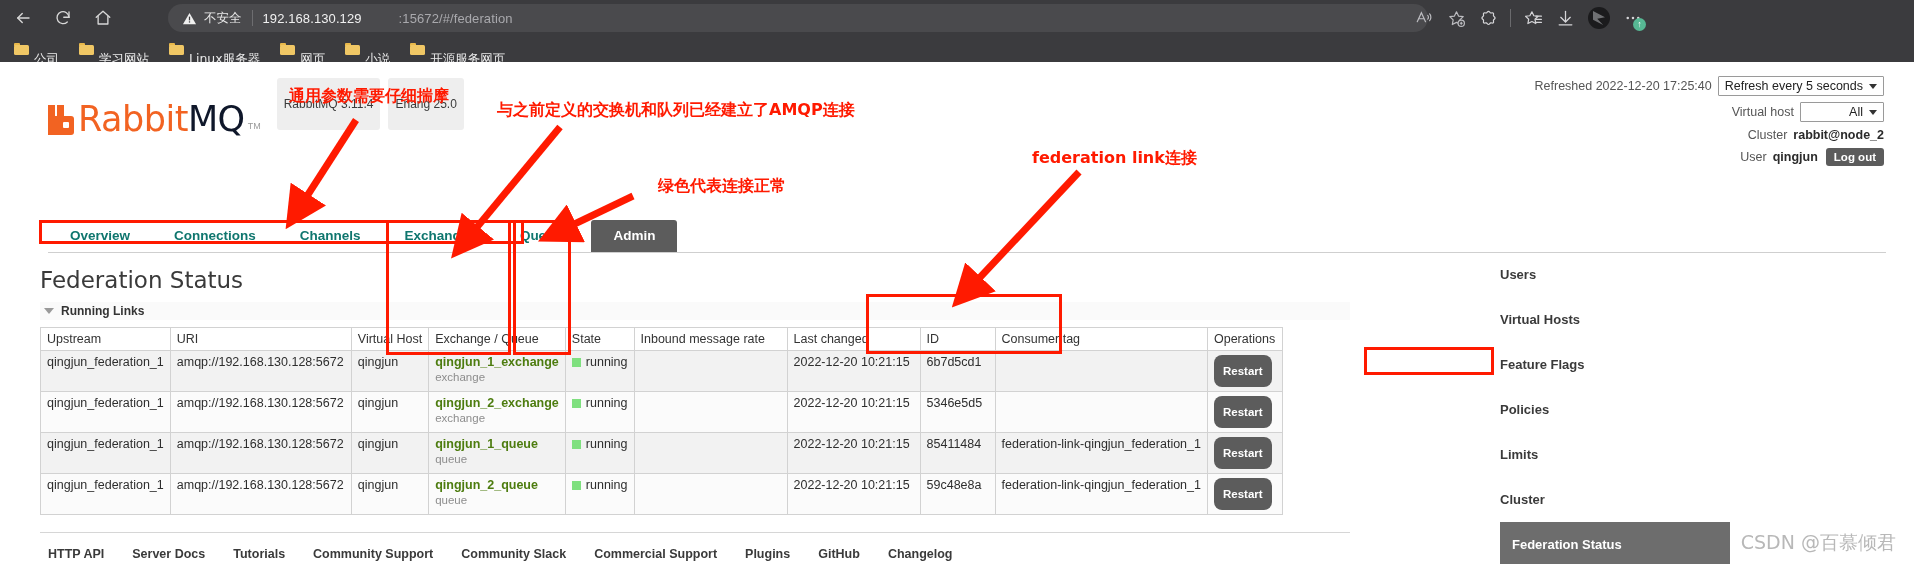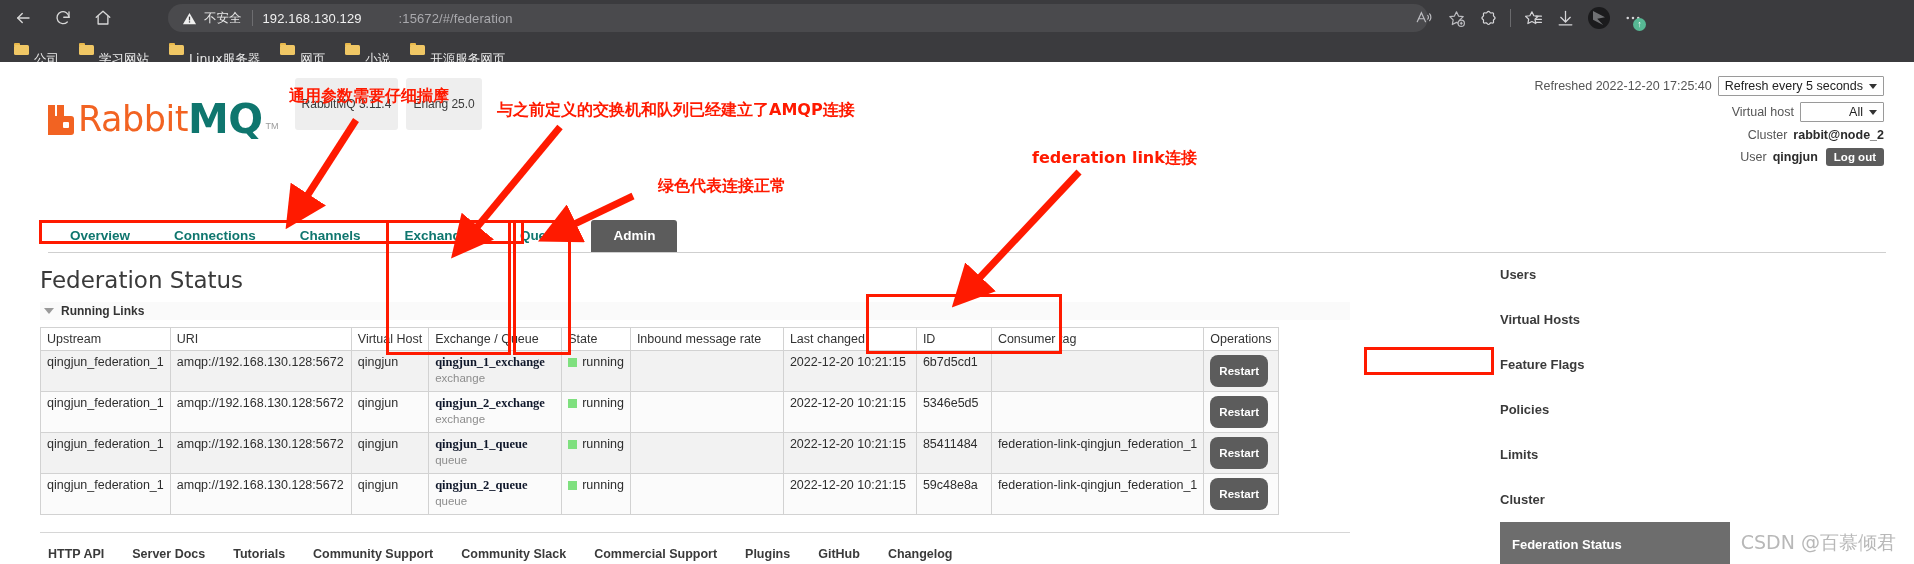--- a/index.html
+++ b/index.html
@@ -110,22 +110,22 @@
     border-radius:0 3px 3px 0;
   }
   #logo-mark .lm-dot{
     position:absolute;right:5px;top:17px;width:6px;height:6px;background:#fff;border-radius:1px;
   }
   #logo-rabbit{
     font-size:35px;line-height:32px;color:#f26322;letter-spacing:-0.5px;
     font-family:"DejaVu Sans", sans-serif;font-weight:400;
   }
   #logo-mq{
-    font-size:41px;line-height:32px;color:#0f766e;letter-spacing:-0.5px;
-    font-family:"DejaVu Sans", sans-serif;font-weight:700;
+    font-size:35px;line-height:32px;color:#0f172a;letter-spacing:-0.5px;
+    font-family:"DejaVu Sans", sans-serif;font-weight:400;
   }
   #logo-tm{font-size:9px;color:#9b9b9b;margin:0 0 4px 3px;}
   #version-badges{display:flex;align-items:center;margin:0 0 5px 16px;gap:8px;}
   .ver-badge{
     background:#eeeeee;color:#3b3b3b;font-size:12px;padding:19px 7px;border-radius:3px;
     white-space:nowrap;
   }
 
   
   #status-block{position:absolute;right:30px;top:14px;text-align:right;}
@@ -195,21 +195,21 @@
   .c-upstream{width:112px;}
   .c-uri{width:168px;}
   .c-vhost{width:60px;}
   .c-eq{width:120px;}
   .c-state{width:54px;}
   .c-rate{width:140px;}
   .c-changed{width:120px;}
   .c-id{width:62px;}
   .c-ctag{width:188px;}
   .c-ops{width:62px;}
-  .eq-name{font-weight:bold;color:#0f172a;display:block;font-family:Liberation Serif, serif;}
+  .eq-name{font-weight:bold;color:#4d7c0f;display:block;}
   .eq-type{color:#8d8d8d;font-size:11.5px;display:block;margin-top:2px;}
   .state-cell{display:flex;align-items:center;}
   .state-dot{
     width:9px;height:9px;background:#7fe07f;margin-right:5px;display:inline-block;flex:none;
   }
   .restart-btn{
     background:#5c5c5c;color:#fff;font-size:11.5px;font-weight:bold;
     padding:10px 9px;border-radius:8px;display:inline-block;
   }
 

